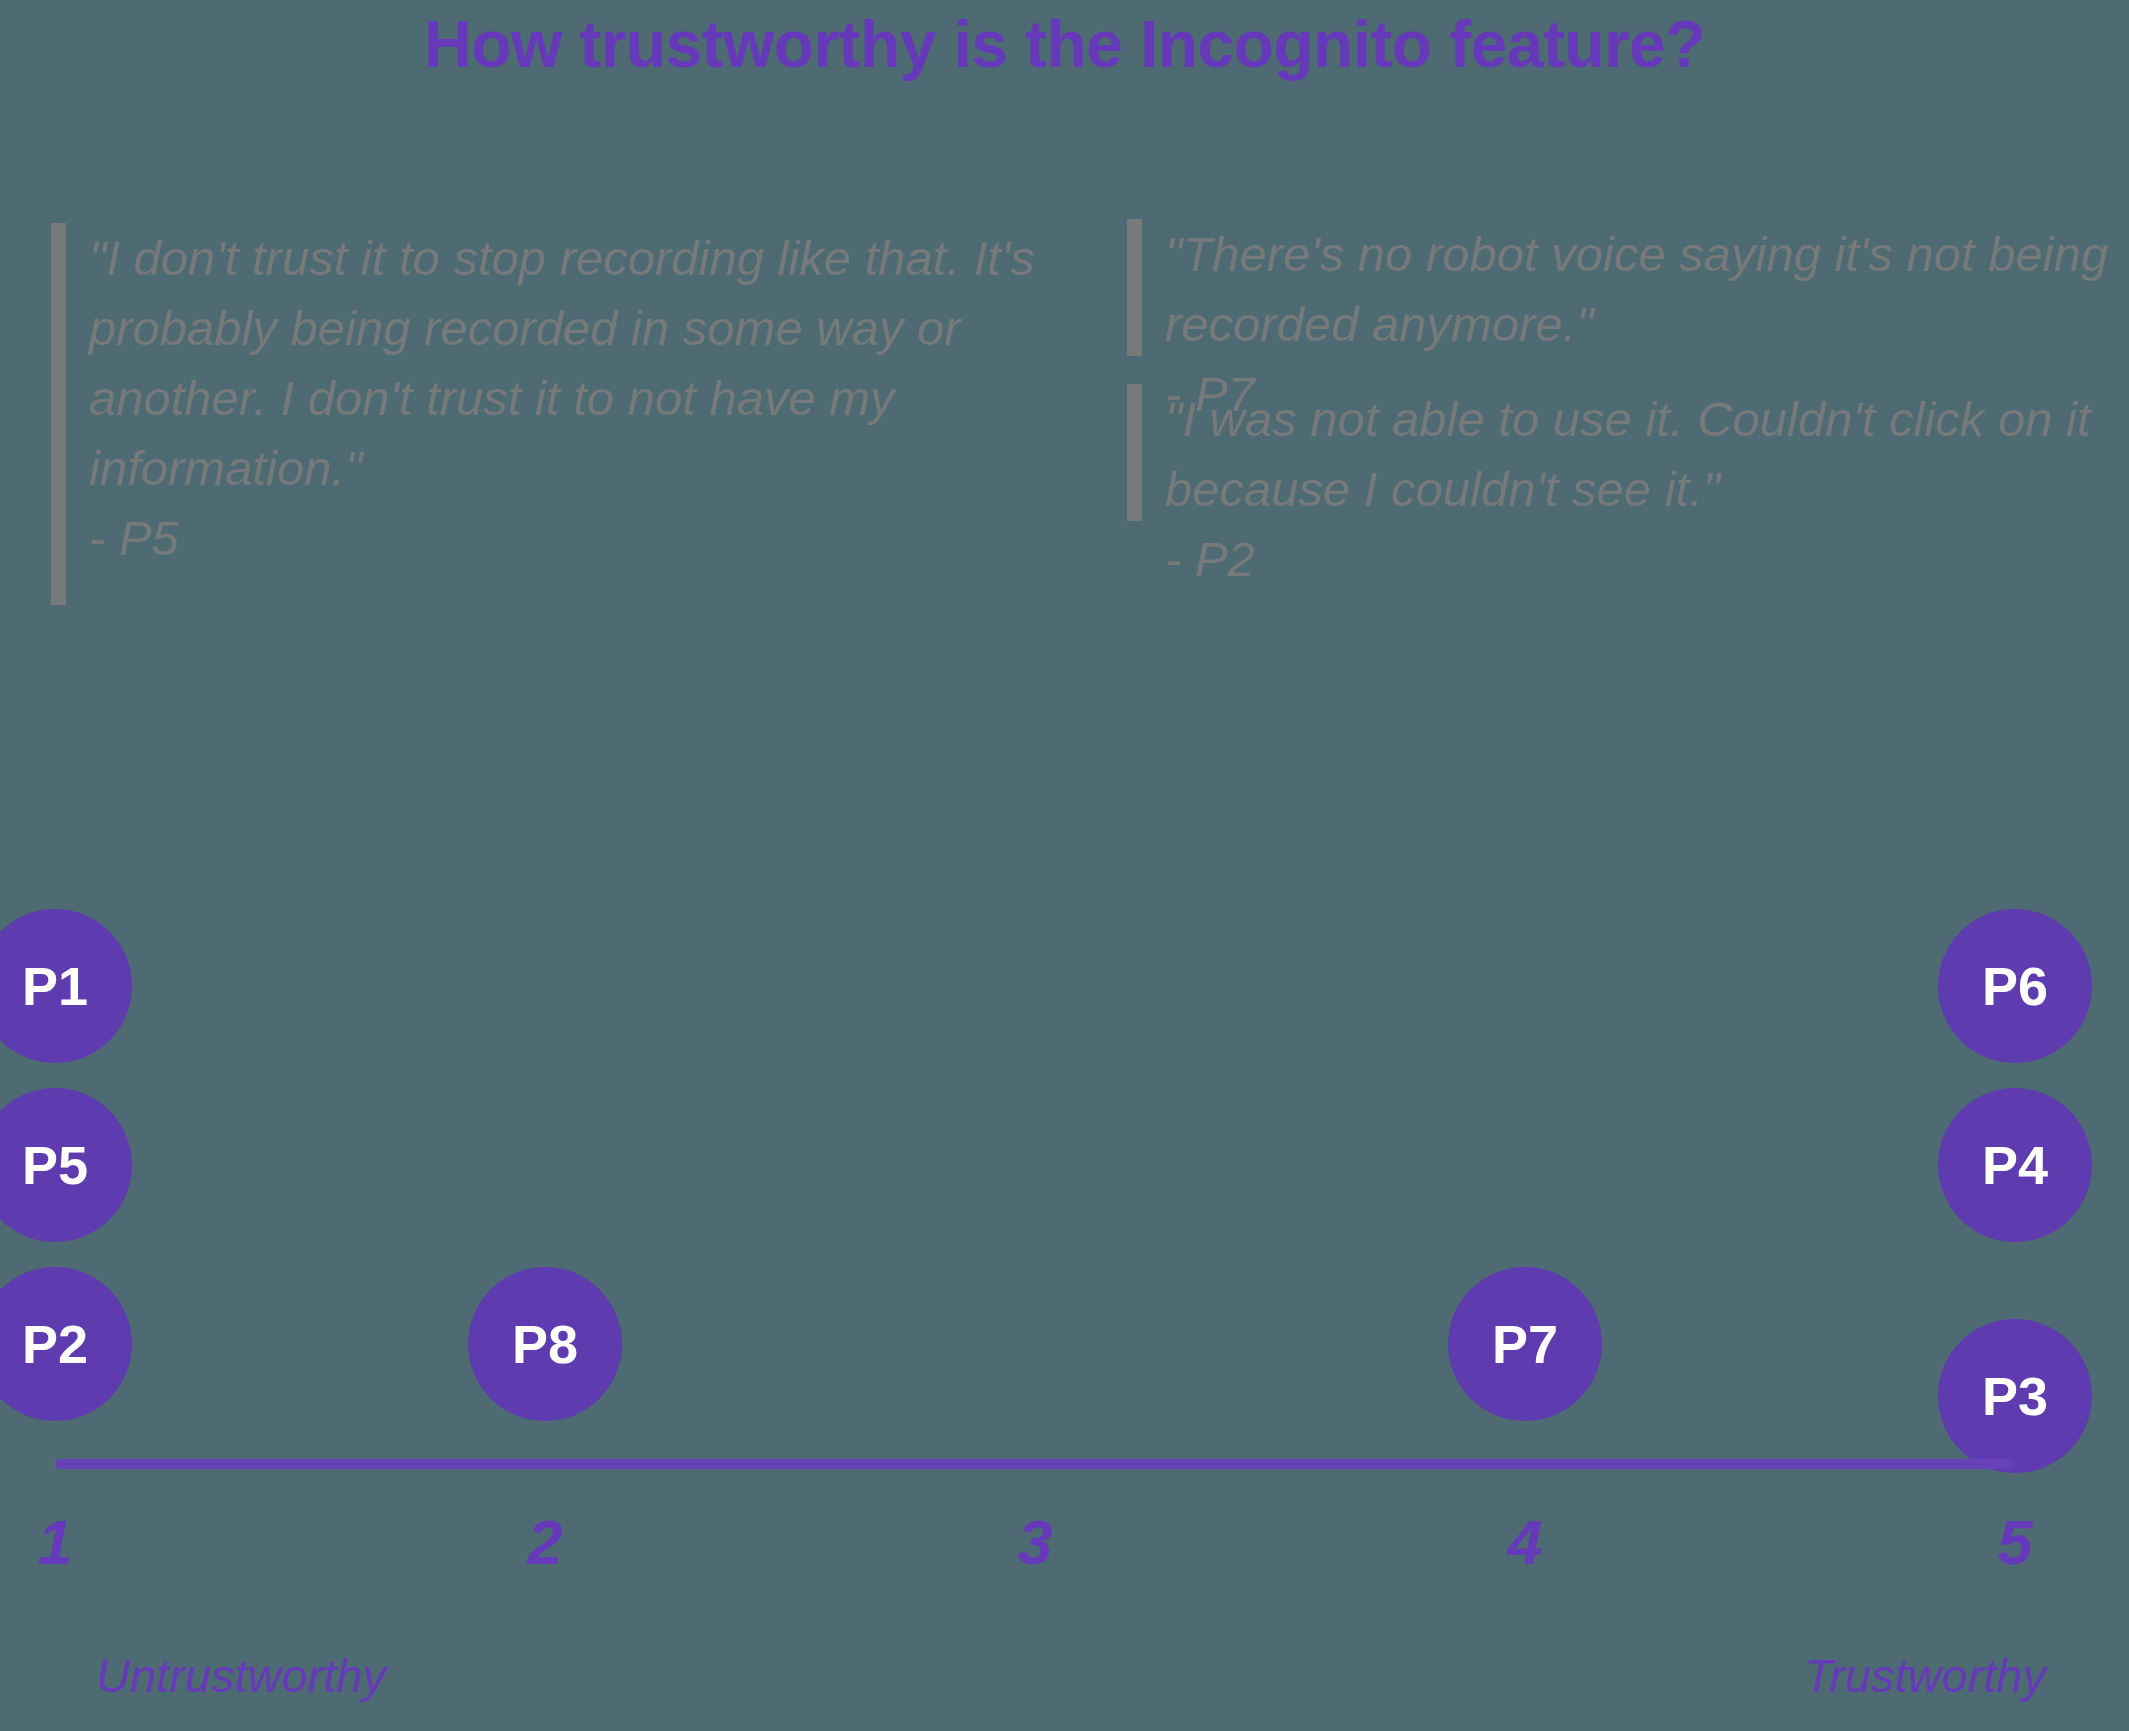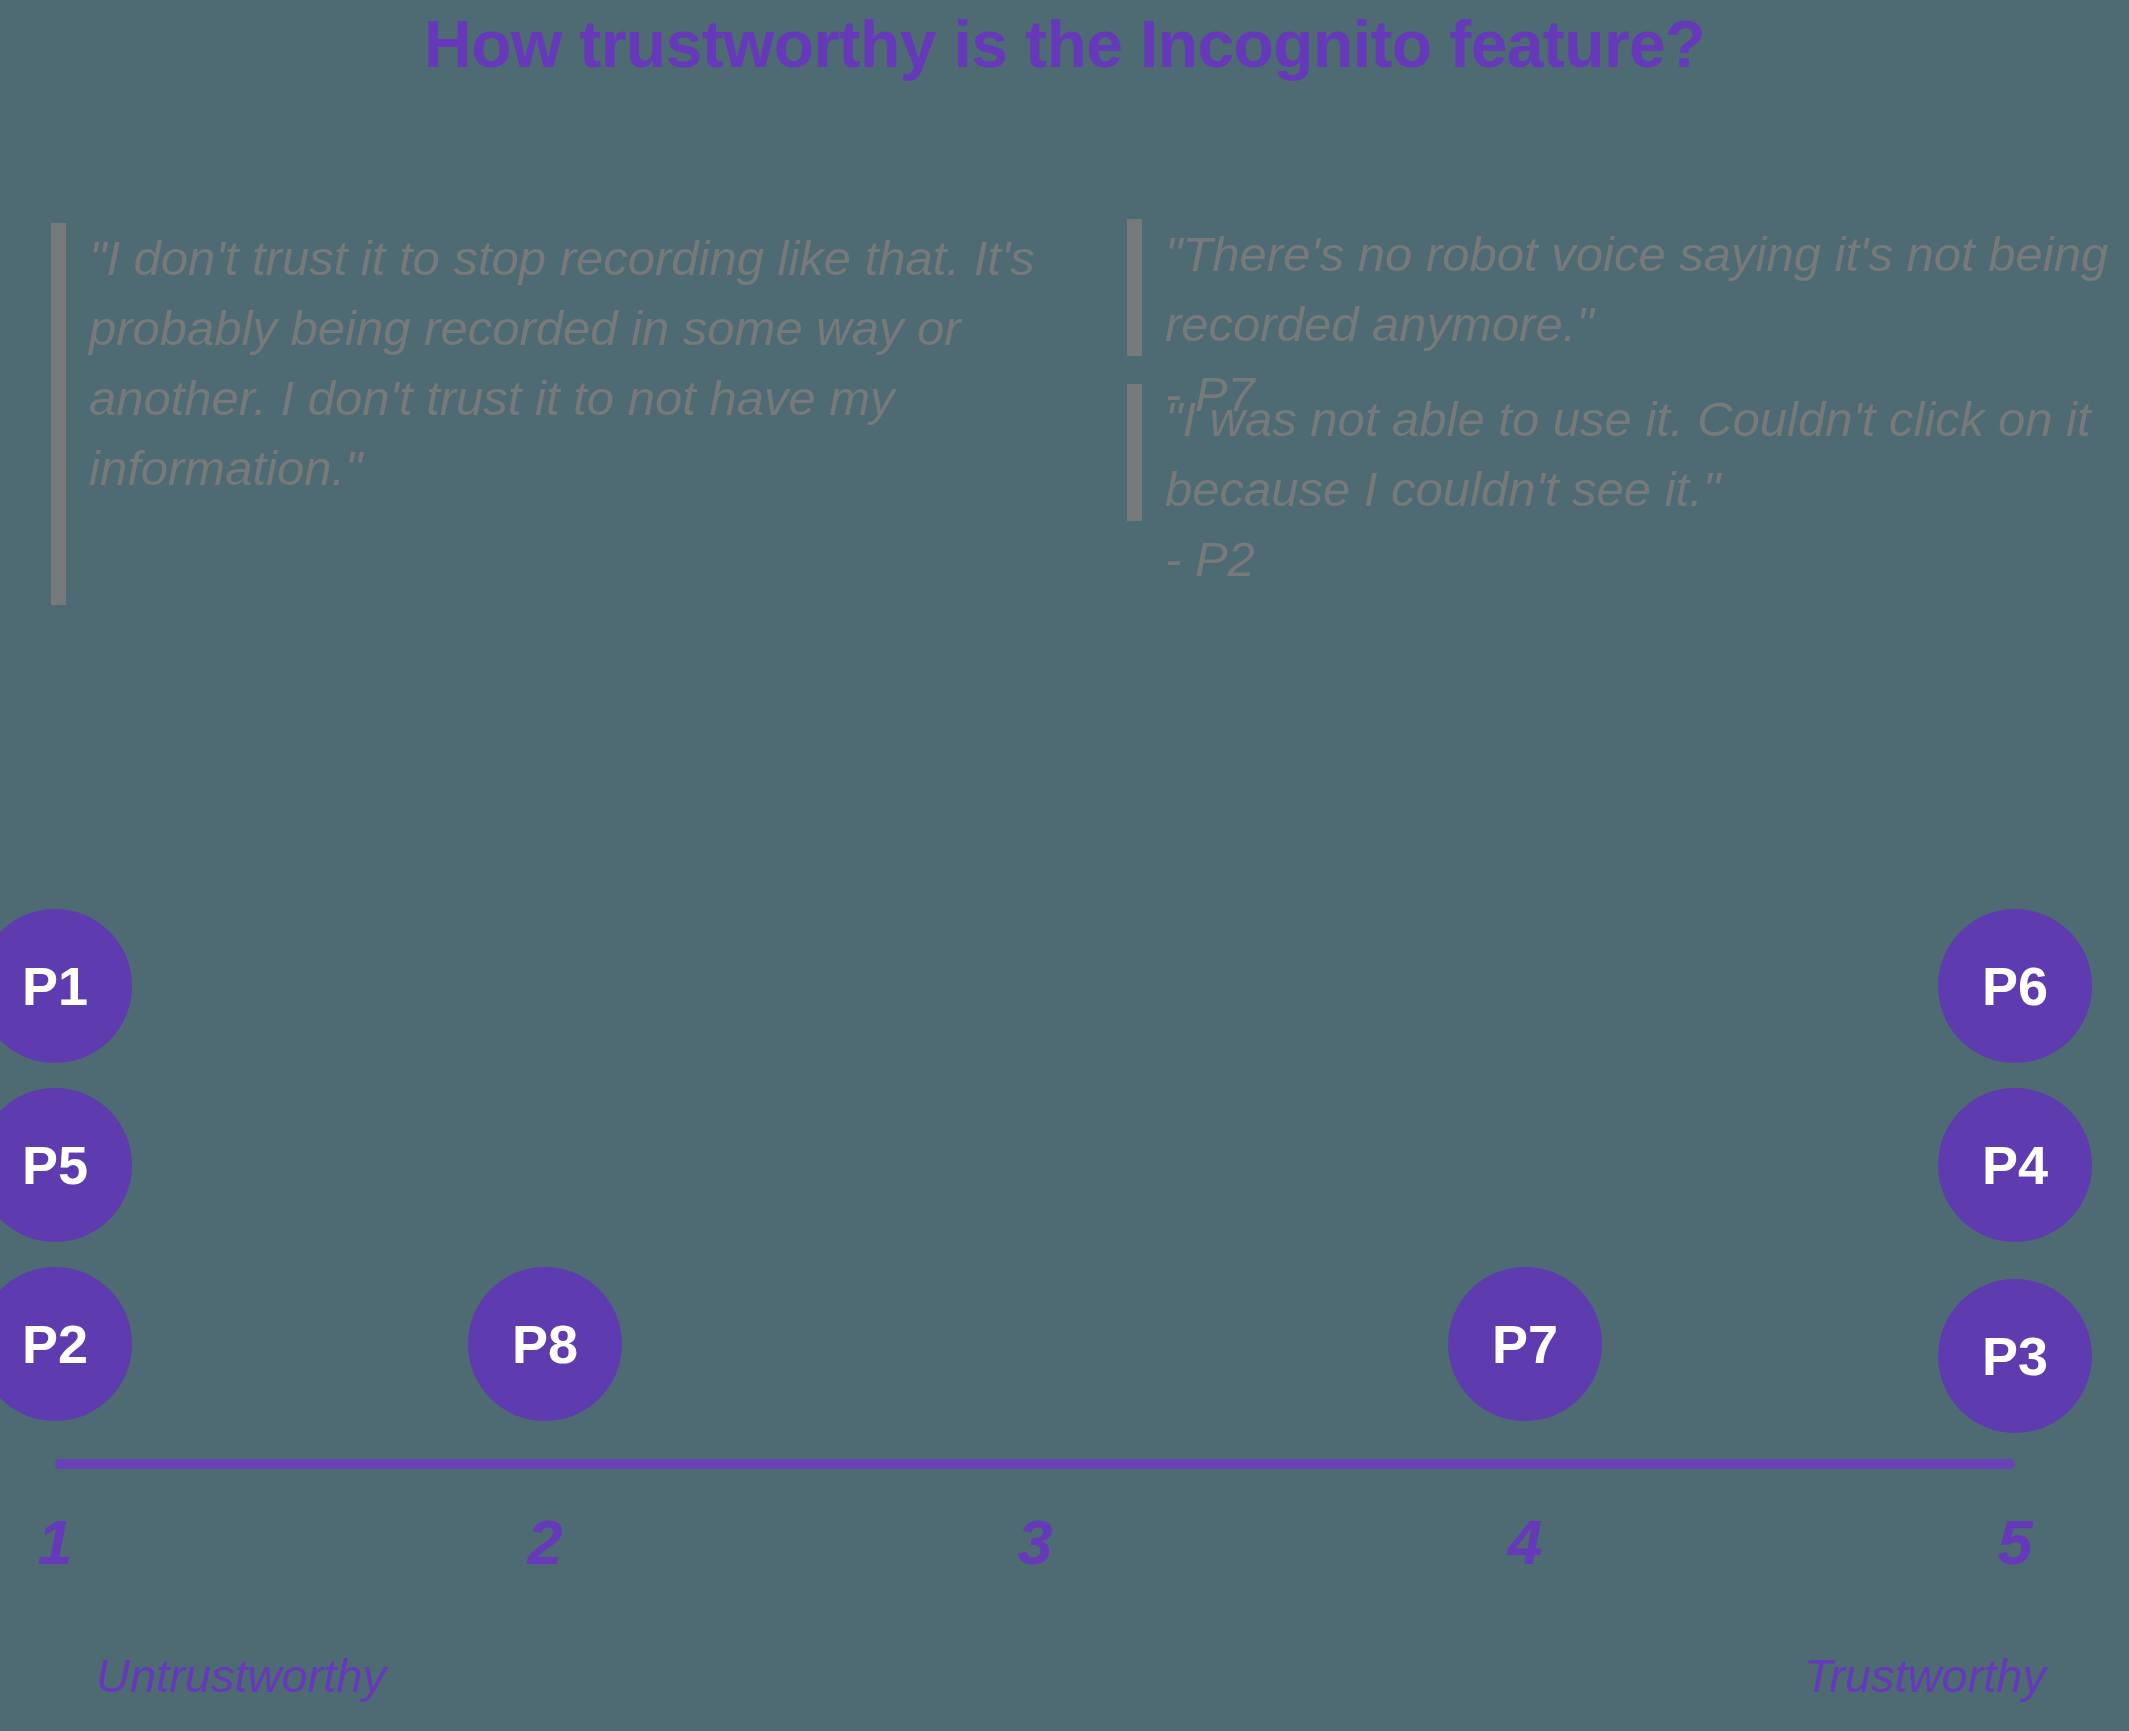--- a/index.html
+++ b/index.html
@@ -124,20 +124,21 @@
   #endpoint-high { right: 20px; }
 </style>
 </head>
 <body>
 
 <div id="chart-title">How trustworthy is the Incognito feature?</div>
 
 <div class="quote-block" id="quote-left">
   <div class="quote-bar"></div>
   <div class="quote-text">"I don't trust it to stop recording like that. It's probably being recorded in some way or another. I don't trust it to not have my information."</div>
+  <div class="quote-attr">- P5</div>
 </div>
 
 <div class="quote-block" id="quote-r1">
   <div class="quote-bar"></div>
   <div class="quote-text">"There's no robot voice saying it's not being recorded anymore."</div>
   <div class="quote-attr">- P7</div>
 </div>
 
 <div class="quote-block" id="quote-r2">
   <div class="quote-bar"></div>
@@ -148,21 +149,21 @@
 <div id="scale-area">
 
   <div id="markers-layer">
       <div class="marker" style="left: 55px; top: 986px;">P1</div>
       <div class="marker" style="left: 55px; top: 1165px;">P5</div>
       <div class="marker" style="left: 55px; top: 1344px;">P2</div>
       <div class="marker" style="left: 545px; top: 1344px;">P8</div>
       <div class="marker" style="left: 1525px; top: 1344px;">P7</div>
       <div class="marker" style="left: 2015px; top: 986px;">P6</div>
       <div class="marker" style="left: 2015px; top: 1165px;">P4</div>
-      <div class="marker" style="left: 2015px; top: 1356px;">P3</div>
+      <div class="marker" style="left: 2015px; top: 1396px;">P3</div>
     </div>
 
   <div id="axis-line"></div>
 
   <div id="ticks-layer">
       <div class="tick-label" style="left: 55px;">1</div>
       <div class="tick-label" style="left: 545px;">2</div>
       <div class="tick-label" style="left: 1035px;">3</div>
       <div class="tick-label" style="left: 1525px;">4</div>
       <div class="tick-label" style="left: 2015px;">5</div>

